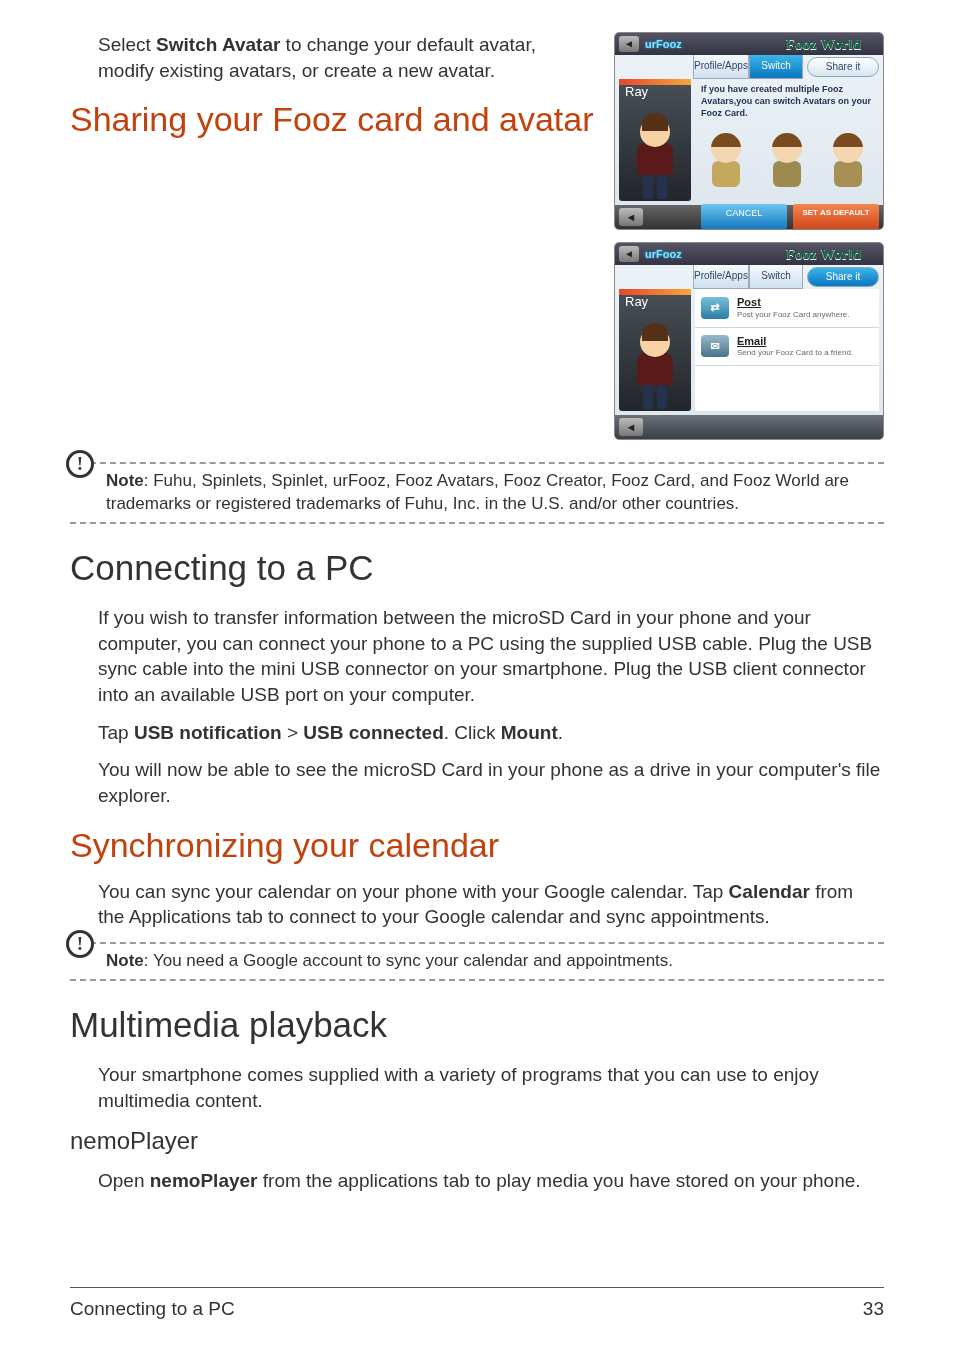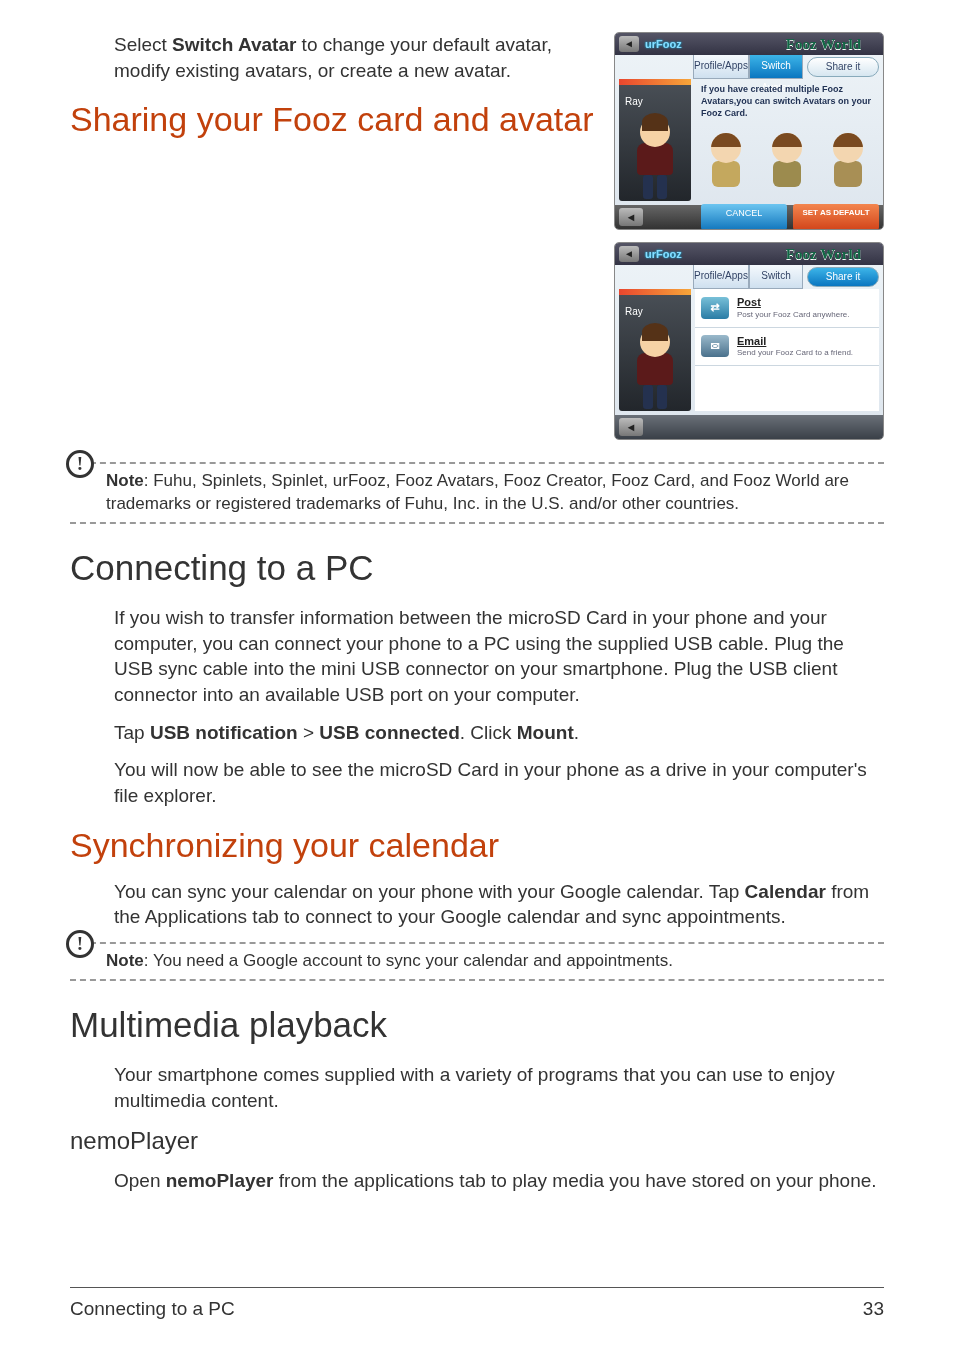--- a/index.html
+++ b/index.html
@@ -6,21 +6,21 @@
     body {
       width: 954px;
       height: 1352px;
       font-family: "Segoe UI", Tahoma, Arial, sans-serif;
       color: #333;
       font-size: 19px;
       line-height: 1.35;
       padding: 32px 70px 20px 70px;
       position: relative;
     }
-    .para { margin-left: 44px; margin-bottom: 12px; }
+    .para { margin-left: 28px; margin-bottom: 12px; }
     h2 { font-size: 34px; font-weight: 500; color: #c2410c; margin: 14px 0 10px 0; }
     h1 { font-size: 35px; font-weight: 500; color: #333; margin: 20px 0 14px 0; }
     h3 { font-size: 24px; font-weight: 500; color: #333; margin: 12px 0 10px 0; }
     b { font-weight: 700; }
     .float-imgs { float: right; margin-left: 16px; }
     .clear { clear: both; }
     .note-box {
       position: relative;
       padding: 6px 0 6px 36px;
       margin: 10px 0 12px 0;
@@ -70,21 +70,21 @@
     .shot-top { display:flex; align-items:center; height:22px; background:linear-gradient(#556,#334); padding:0 4px; }
     .shot-back { width:20px; height:16px; background:linear-gradient(#bbb,#777); border-radius:3px; display:flex;align-items:center;justify-content:center; font-size:10px;color:#222;}
     .shot-logo { color:#8df; font-weight:700; font-size:11px; margin-left:6px; text-shadow:0 0 2px #0cf; }
     .shot-title { margin-left:auto; font-family: "Comic Sans MS", cursive; font-size:15px; color:#164; font-weight:700; margin-right:18px; text-shadow:0 1px 0 #fff; }
     .shot-tabs { display:flex; height:24px; }
     .shot-tab { flex:1; text-align:center; line-height:22px; font-size:10px; border:1px solid #9ab; border-top:none; background:linear-gradient(#f5f9fd,#cfe0ef); color:#346; }
     .shot-tab.active { background:linear-gradient(#3cb4e8,#0a76c0); color:#fff; }
     .shot-tab.btn { background:linear-gradient(#fff,#d6e6f0); border-radius:10px; margin:2px 4px; line-height:18px; border:1px solid #8ab; flex:0 0 72px;text-align:center; }
     .shot-body { padding:0 4px 4px 4px; display:flex; height:126px; }
     .avatar-big { flex:0 0 72px; background:linear-gradient(#4a5057,#22262b); border-radius:3px; position:relative; margin-right:4px; }
-    .av-name { position:absolute; top:16px; left:6px; color:#fff; font-size:10px; }
+    .av-name { position:absolute; top:4px; left:6px; color:#fff; font-size:13px; }
     .av-bar { position:absolute; top:0; left:0; right:0; height:6px; background:linear-gradient(90deg,#e8462e,#f7a63a); }
     .av-person { position:absolute; left:50%; transform:translateX(-50%); bottom:2px; width:48px; }
     .av-head { width:30px;height:30px;background:#f6d2a5;border-radius:50%;margin:0 auto; position:relative; }
     .av-hair { position:absolute; top:-4px;left:2px;right:2px;height:18px;background:#553217;border-radius:50% 50% 0 0; }
     .av-body { width:36px;height:32px;background:#5b1a1a;border-radius:8px 8px 4px 4px;margin:-4px auto 0;}
     .av-legs { display:flex; justify-content:center; gap:4px; }
     .av-leg { width:10px;height:24px;background:#24314f;border-radius:3px; }
     .shot-right { flex:1; display:flex; flex-direction:column; }
     .shot-hint { font-size:9px; color:#235; padding:4px 6px; font-weight:600; }
     .av-grid { flex:1; display:flex; gap:8px; padding:2px 4px; }

